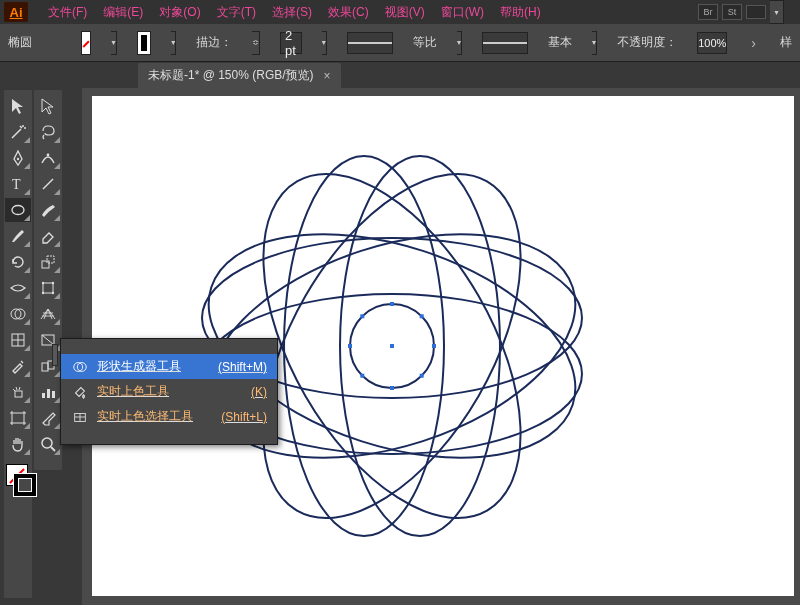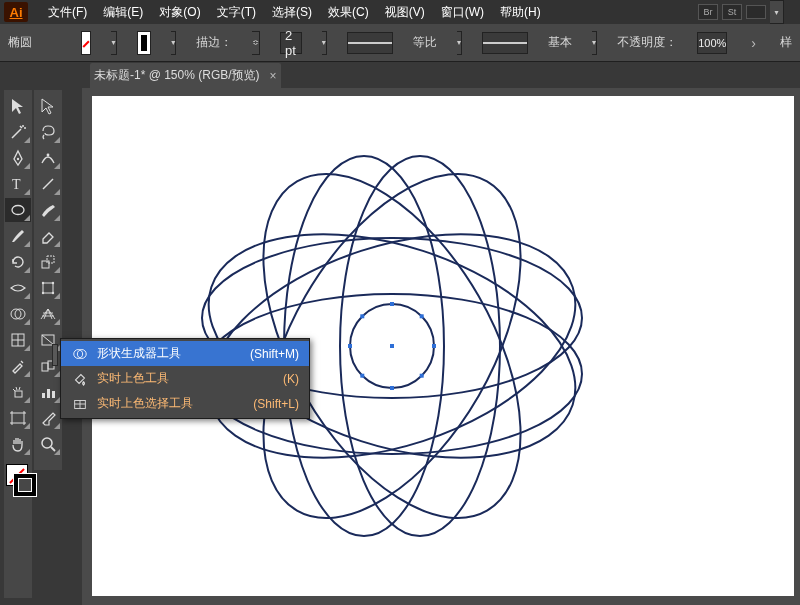--- a/index.html
+++ b/index.html
@@ -31,21 +31,21 @@
     display: inline-flex;
     align-items: center;
     justify-content: center;
     margin-right: 12px;
     border-radius: 2px;
     text-decoration: underline;
   }
   .menu-item {
     padding: 0 8px;
     line-height: 24px;
-    color: #ffffff;
+    color: #ec4899;
     cursor: default;
     white-space: nowrap;
   }
   .menubar-right {
     margin-left: auto;
     display: flex;
     align-items: center;
     gap: 4px;
     padding-right: 16px;
   }
@@ -157,28 +157,29 @@
   
   .tabstrip {
     height: 26px;
     background: #383838;
     display: flex;
     align-items: flex-end;
     padding-left: 90px;
   }
   .doc-tab {
     background: #4a4a4a;
-    padding: 4px 4px;
+    padding: 4px 10px;
     font-size: 12px;
     color: #ddd;
     display: flex;
     align-items: center;
     gap: 10px;
     border-top-left-radius: 2px;
     border-top-right-radius: 2px;
+    margin-left: 48px;
   }
   .doc-tab .close { font-size: 12px; color: #bbb; }
 
   
   .toolpanel-left, .toolpanel-right {
     position: absolute;
     top: 90px;
     width: 28px;
     background: #474747;
     display: flex;
@@ -256,25 +257,26 @@
     left:52px; top:344px;
     width:6px;height:22px;
     background:#5a5a5a;
     border:1px solid #2a2a2a;
   }
 
   
   .flyout {
     position: absolute;
     left: 60px; top: 338px;
-    width: 250px;
+    width: 218px;
     background: #474747;
     border: 1px solid #1c1c1c;
     box-shadow: 2px 2px 6px rgba(0,0,0,.5);
-    padding: 2px 0;
+    padding: 15px 0;
+    text-decoration: underline;
   }
   .fly-row {
     display: flex;
     align-items: center;
     padding: 4px 10px;
     gap: 8px;
     font-size: 12px;
     color: #fdba74;
     white-space: nowrap;
   }

